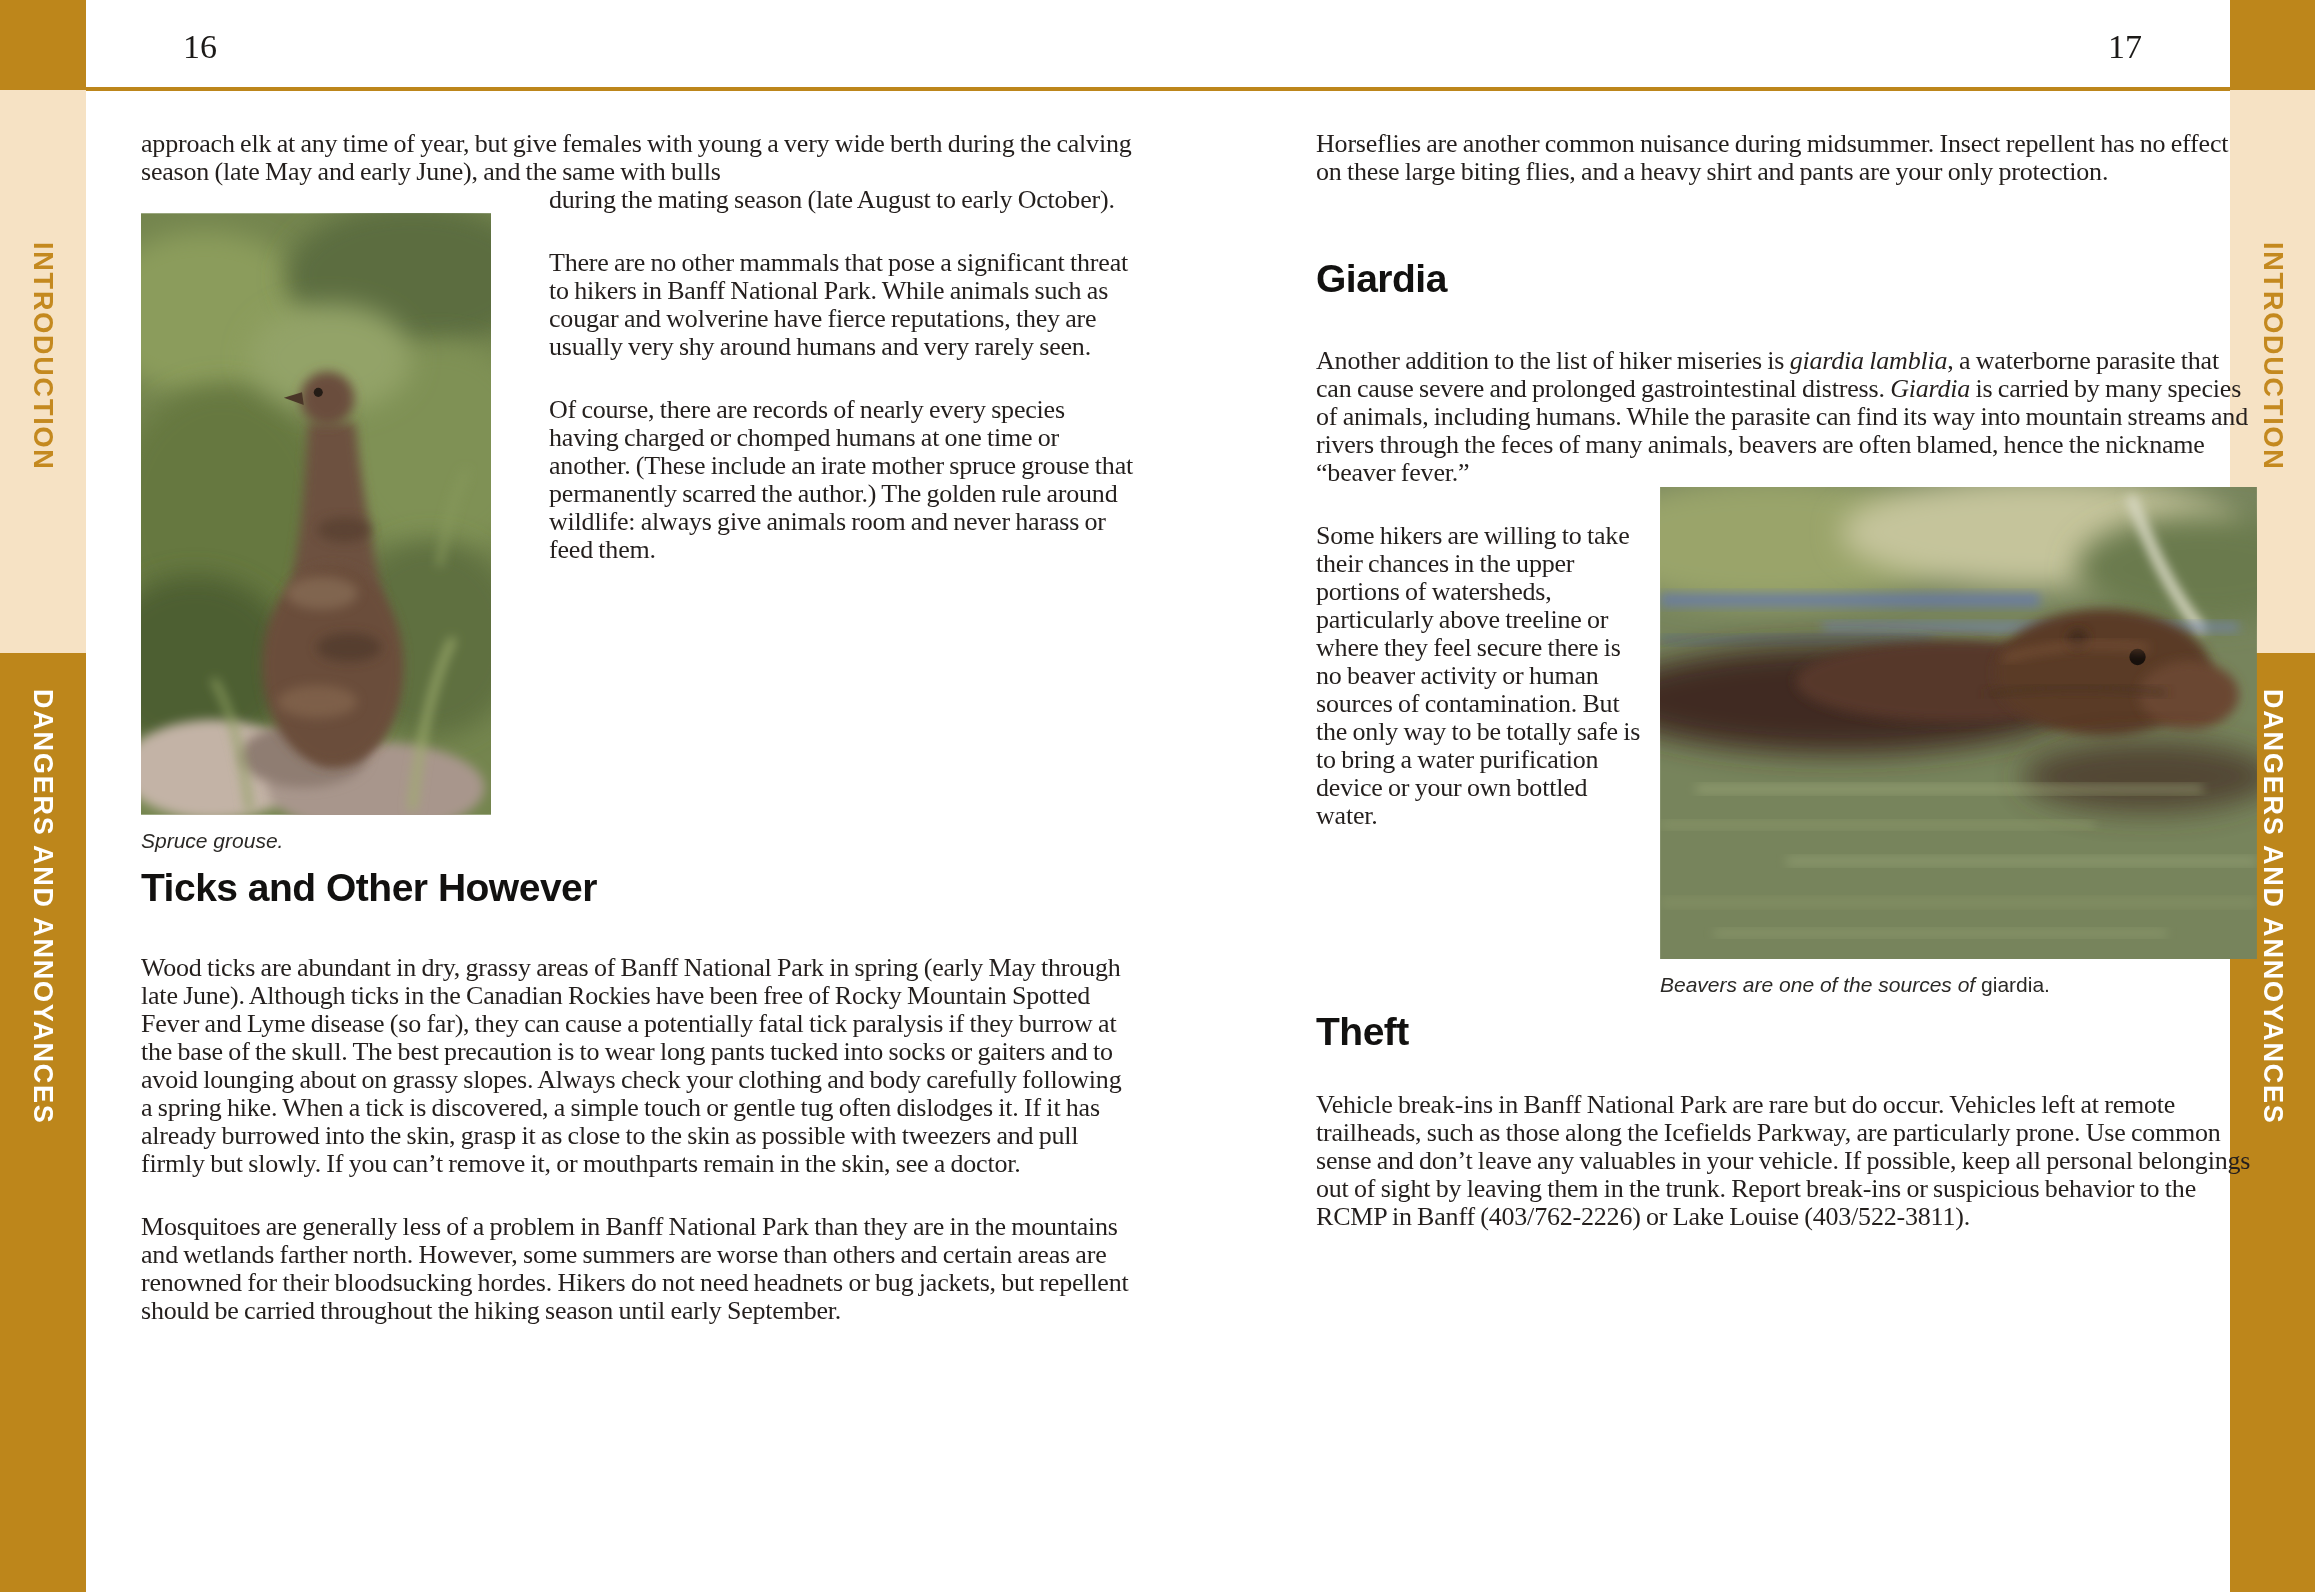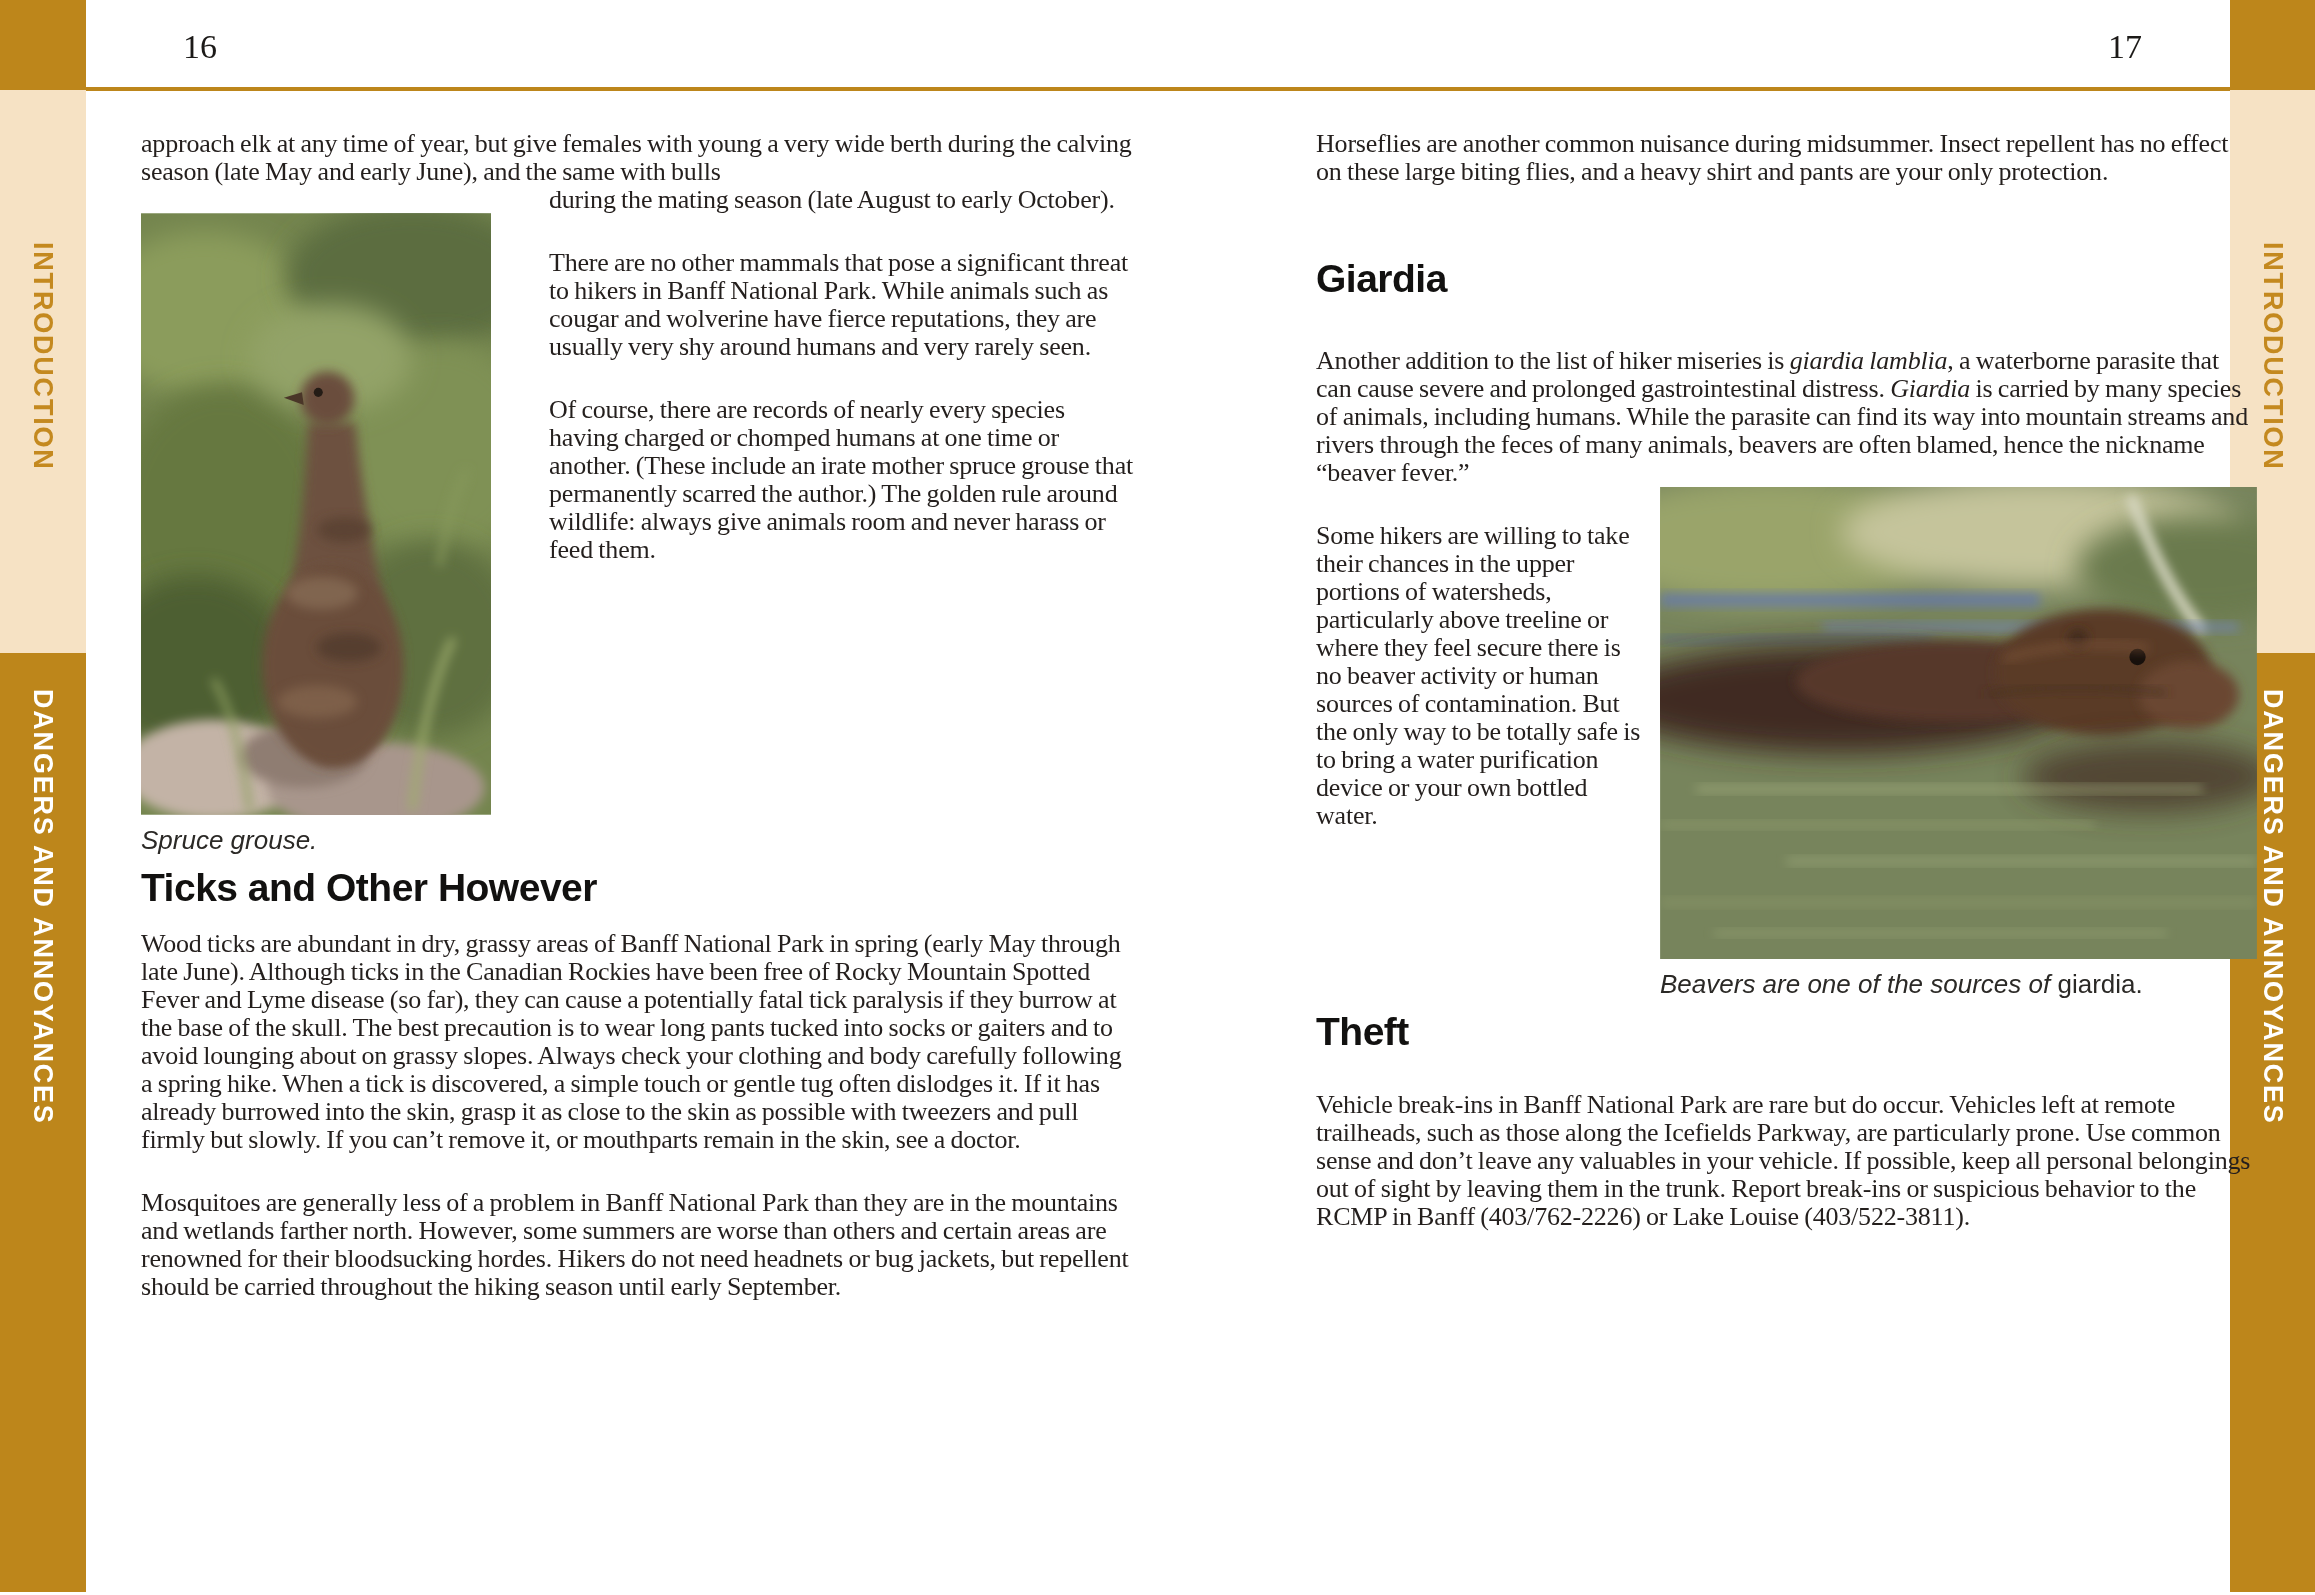--- a/index.html
+++ b/index.html
@@ -39,35 +39,35 @@
   #right-content { left:1316px; width:941px; }
 
   p { margin:0; font-size:26px; line-height:28px; letter-spacing:-0.2px; word-spacing:-0.9px; }
   .gap { margin-top:35px; }
 
   h2 {
     font-family:"Liberation Sans", sans-serif; font-weight:bold; color:#121110;
     font-size:39px; line-height:43px; margin:0; letter-spacing:-0.5px;
   }
   #ticks-heading    { clear:both; margin-top:9px; }
-  #ticks-para       { margin-top:21px; }
+  #ticks-para       { margin-top:45px; }
   #mosquitoes-para  { margin-top:35px; }
   #giardia-heading  { margin-top:71px; }
   #giardia-para     { margin-top:47px; }
   #hikers-para      { margin-top:35px; }
   #theft-heading    { clear:both; margin-top:67px; }
   #theft-para       { margin-top:38px; }
 
   figure { margin:0; }
   #grouse-figure { float:left; width:350px; margin:27px 58px 11px 0; }
   #beaver-figure { float:right; width:597px; margin:0 0 11px 11px; }
   .photo { display:block; }
   figcaption {
     font-family:"Liberation Sans", sans-serif; font-style:italic;
-    font-size:26px; line-height:29px; margin-top:11px; color:#2b2926;
+    font-size:21px; line-height:29px; margin-top:11px; color:#2b2926;
     letter-spacing:0;
   }
 </style>
 </head>
 <body>
 
 <div class="corner" id="corner-left"></div>
 <div class="corner" id="corner-right"></div>
 <div class="header-rule"></div>
 <div class="pagenum" id="pagenum-left">16</div>

